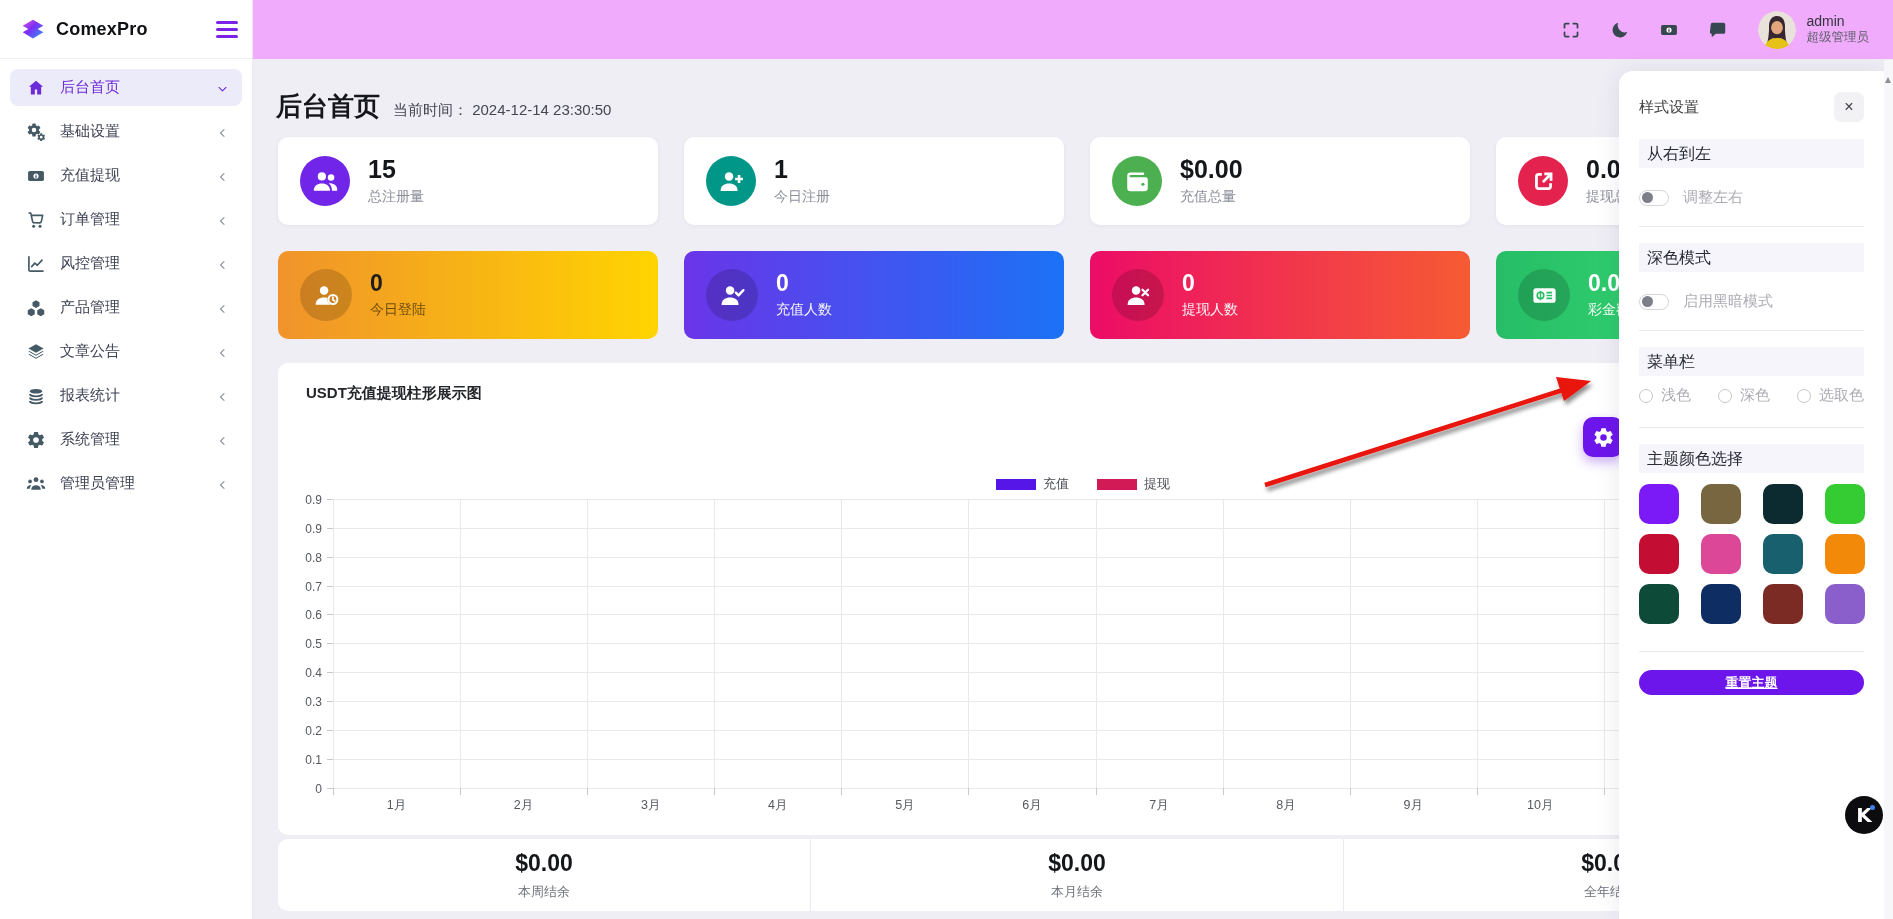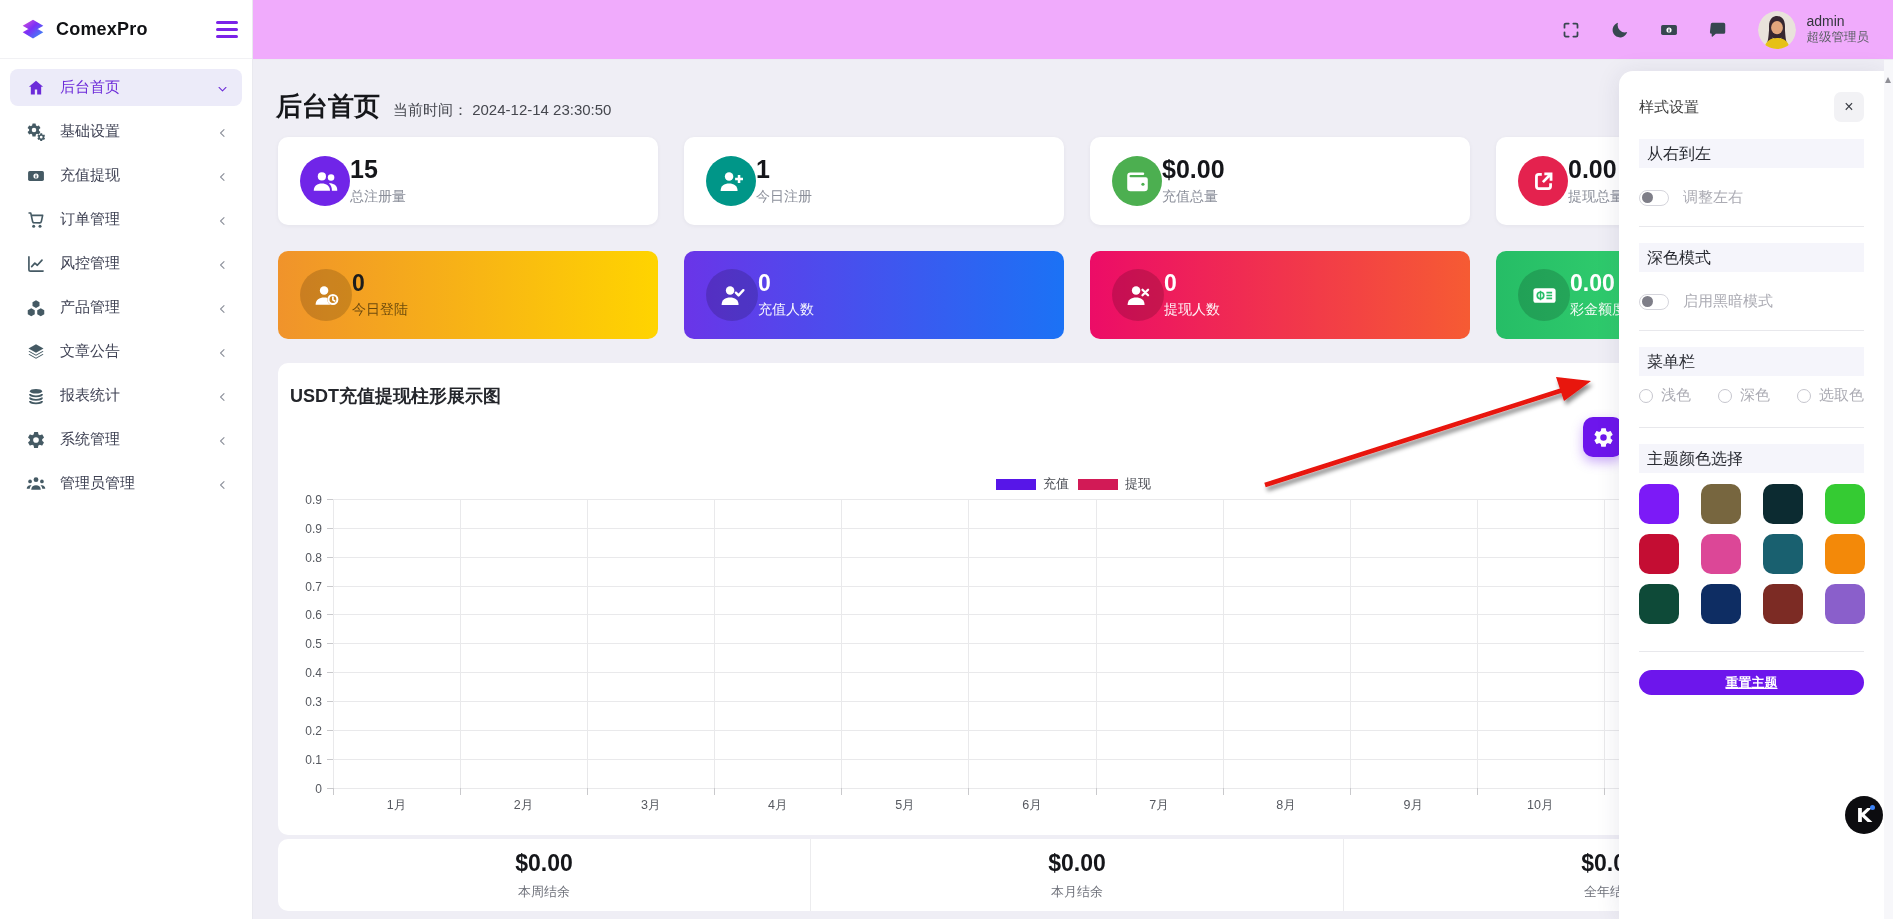--- a/index.html
+++ b/index.html
@@ -31,34 +31,34 @@
 #title-row{position:absolute;left:276px;top:89px;display:flex;align-items:baseline;z-index:1}
 #page-title{font-size:26px;font-weight:bold;color:#15161A}
 #page-time{font-size:15px;color:#45474e;margin-left:13px}
 
 .cardgrid{position:absolute;left:278px;width:1598px;display:grid;grid-template-columns:repeat(4,1fr);gap:26px;z-index:1}
 #row1{top:137px}
 #row2{top:251px}
 .scard{height:88px;background:#fff;border-radius:10px;box-shadow:0 1px 4px rgba(30,30,60,.05);display:flex;align-items:center;padding-left:22px}
 .sicon{width:50px;height:50px;border-radius:50%;flex:none;display:flex;align-items:center;justify-content:center;color:#fff}
 .sicon svg{width:29px;height:29px}
-.stx{}
+.stx{margin-left:18px}
 .sval{font-size:25px;font-weight:bold;color:#15161A;line-height:1.05}
 .slab{font-size:14px;color:#8B8F9A;margin-top:5px}
 .gcard{height:88px;border-radius:10px;display:flex;align-items:center;padding-left:22px;color:#fff}
 .gicon{width:52px;height:52px;border-radius:50%;background:rgba(0,0,0,.16);flex:none;display:flex;align-items:center;justify-content:center;color:#fff}
 .gicon svg{width:29px;height:29px}
 .gval{font-size:23px;font-weight:bold;line-height:1.05}
 .glab{font-size:14px;margin-top:5px;opacity:.95}
 .gcard.dark{color:#1C1C1C}
 .gcard.dark .glab{color:rgba(20,16,0,.65)}
 
 #chart-card{position:absolute;left:278px;top:363px;width:1598px;height:472px;background:#fff;border-radius:10px;z-index:1}
-#chart-title{position:absolute;left:12px;top:21px;font-size:18px;font-weight:600;color:#24262B}
-#legend{position:absolute;left:718px;top:112px;display:flex;align-items:center;gap:9px}
+#chart-title{position:absolute;left:28px;top:21px;font-size:15px;font-weight:600;color:#24262B}
+#legend{position:absolute;left:718px;top:112px;display:flex;align-items:center;gap:28px}
 .lg-item{display:flex;align-items:center;gap:7px}
 .lg-swatch{width:40px;height:11px}
 .lg-label{font-size:13px;color:#4a4d54}
 .hgrid{position:absolute;left:55px;width:1525px;height:1px;background:#E9E9EB}
 .vgrid{position:absolute;top:136px;width:1px;height:289px;background:#E9E9EB}
 .vtick{position:absolute;top:425px;width:1px;height:7px;background:#C9C9CC}
 .ytick{position:absolute;width:6px;height:1px;background:#C9C9CC;left:49px}
 .ylab{position:absolute;width:34px;text-align:right;font-size:12px;color:#55585F;transform:translateY(-6px);left:10px}
 .xlab{position:absolute;top:434px;width:60px;text-align:center;font-size:12.5px;color:#55585F}
 

